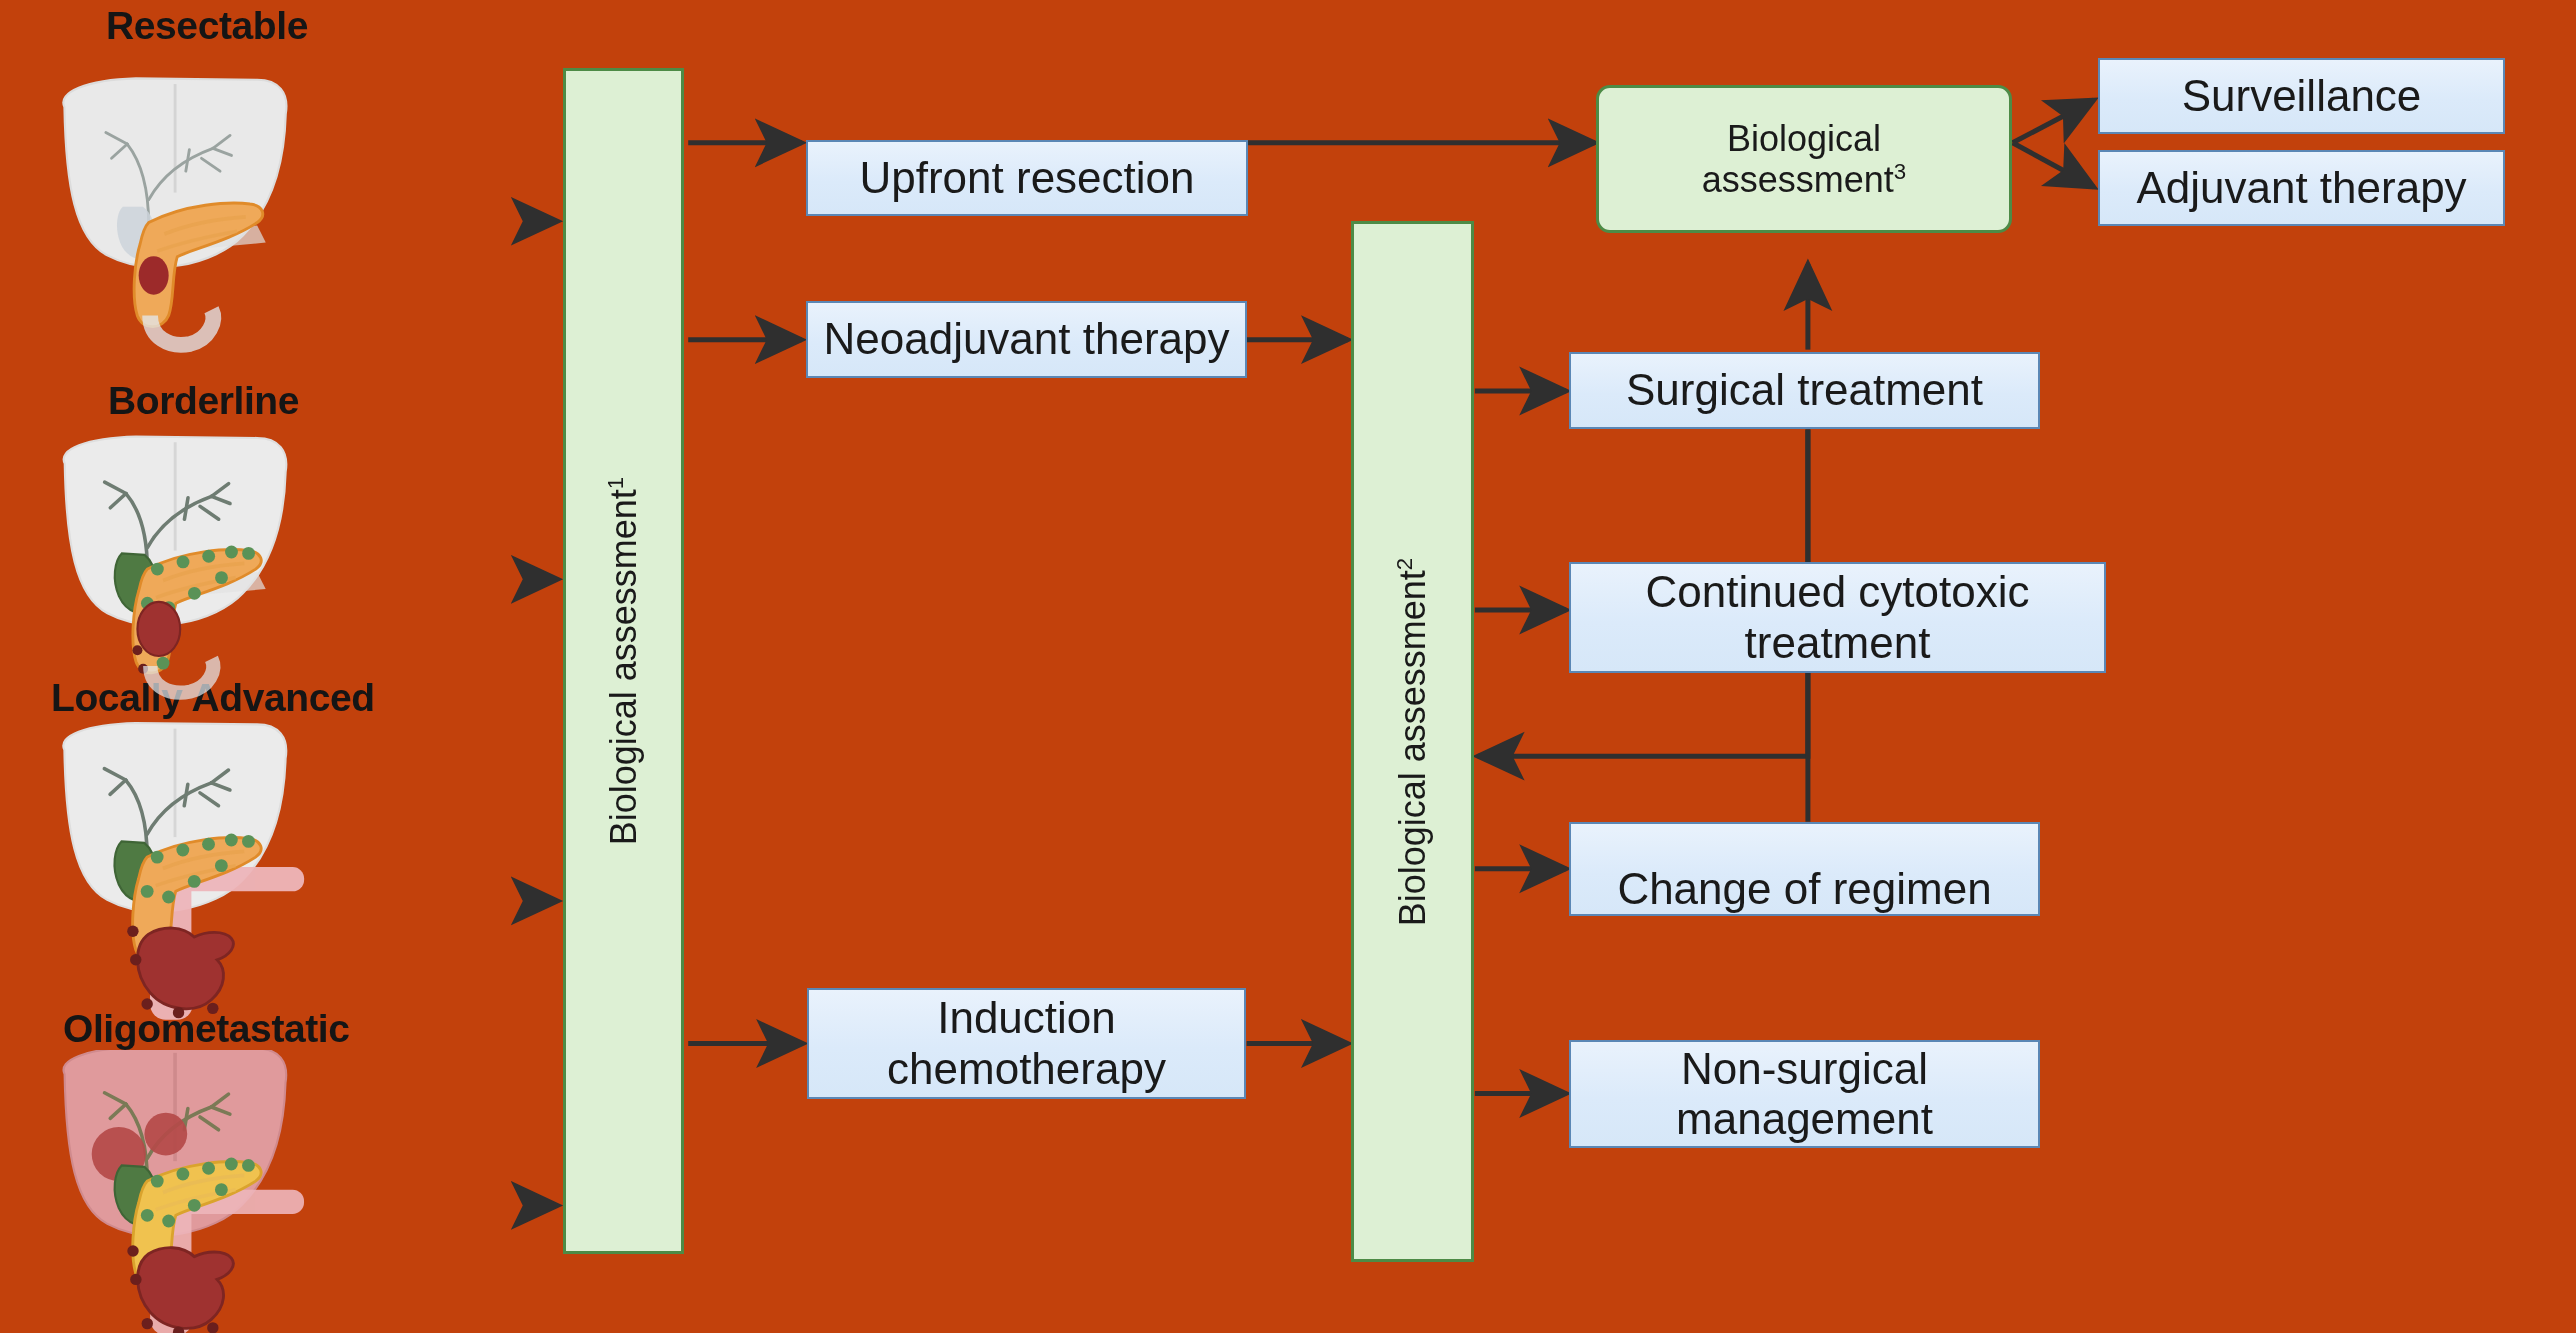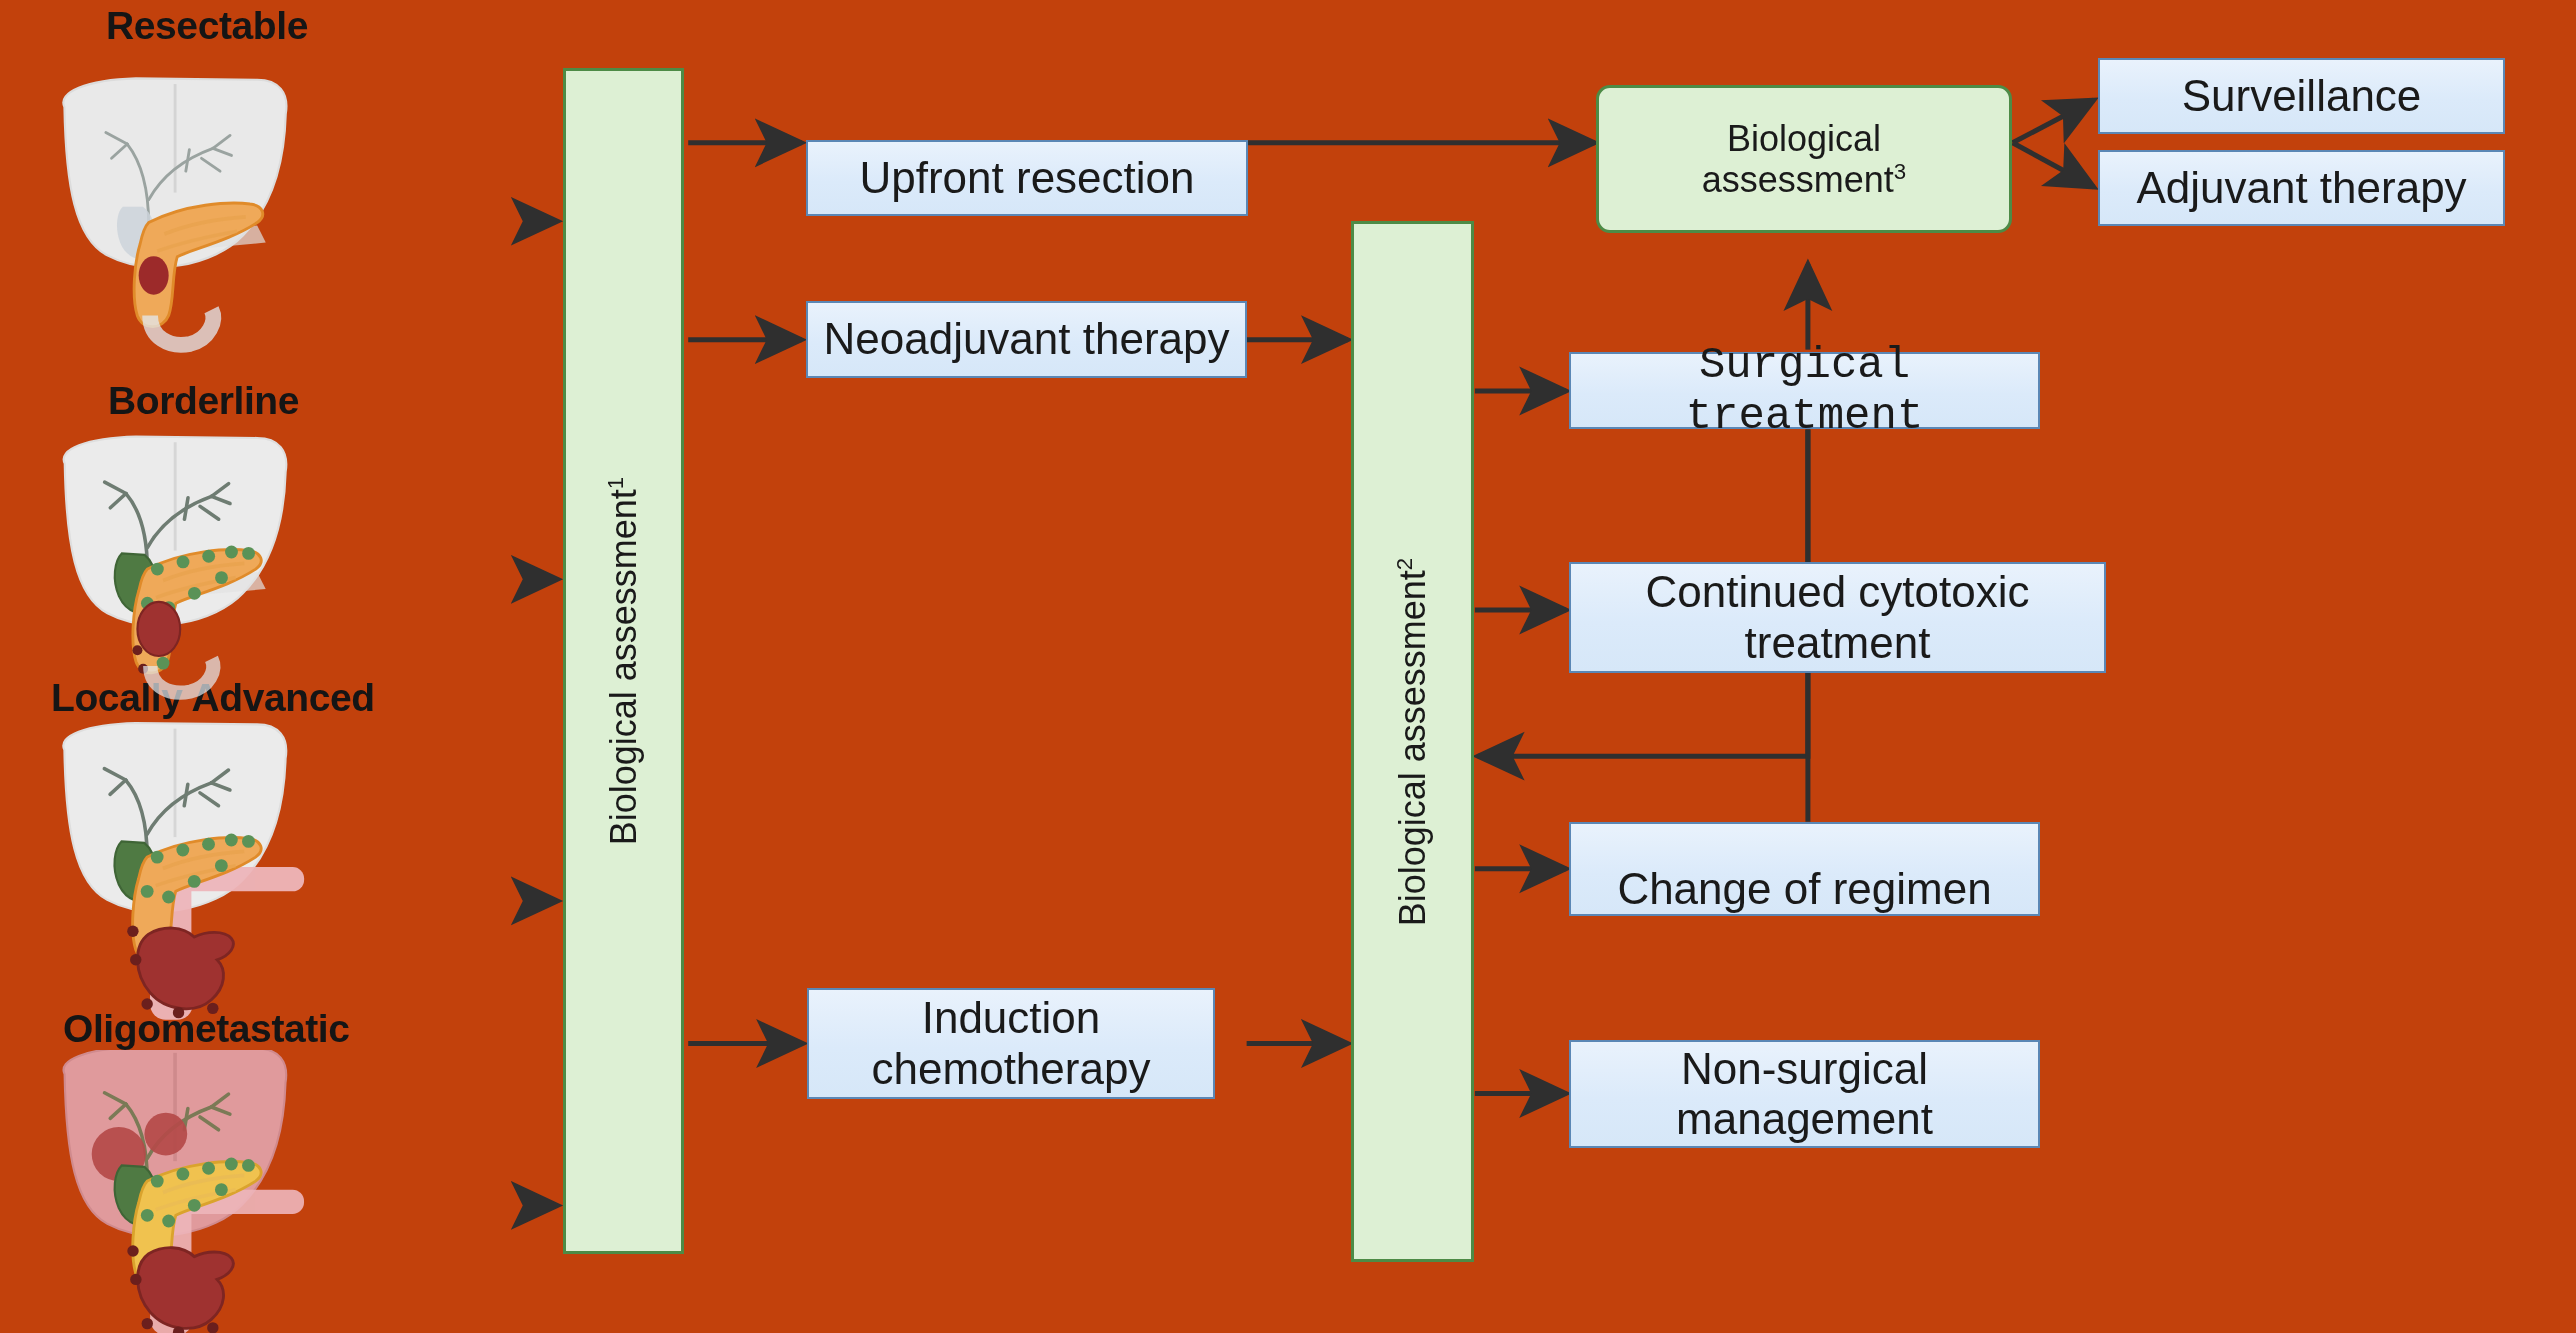--- a/index.html
+++ b/index.html
@@ -277,21 +277,21 @@
   </div>
 
   <div class="box blue" style="left:806px;top:104px;width:442px;height:76px;margin-top:36px;">
     <span>Upfront resection</span>
   </div>
 
   <div class="box blue" style="left:806px;top:301px;width:441px;height:77px;">
     <span>Neoadjuvant therapy</span>
   </div>
 
-  <div class="box blue" style="left:807px;top:988px;width:408px;height:111px;">
+  <div class="box blue" style="left:807px;top:988px;width:439px;height:111px;">
     <div>
       <div>Induction</div>
       <div>chemotherapy</div>
     </div>
   </div>
 
   <div class="box green" style="left:1596px;top:85px;width:416px;height:148px;border-radius:14px;">
     <div>
       <div>Biological</div>
       <div><span>assessment</span><sup>3</sup></div>
@@ -299,21 +299,21 @@
   </div>
 
   <div class="box blue" style="left:2098px;top:58px;width:407px;height:76px;">
     <span>Surveillance</span>
   </div>
 
   <div class="box blue" style="left:2098px;top:150px;width:407px;height:76px;">
     <span>Adjuvant therapy</span>
   </div>
 
-  <div class="box blue" style="left:1569px;top:352px;width:471px;height:77px;font-family:Liberation Mono, monospace;">
+  <div class="box blue" style="left:1569px;top:352px;width:471px;height:77px;">
     <span>Surgical treatment</span>
   </div>
 
   <div class="box blue" style="left:1569px;top:562px;width:537px;height:111px;">
     <div>
       <div>Continued cytotoxic</div>
       <div>treatment</div>
     </div>
   </div>
 

